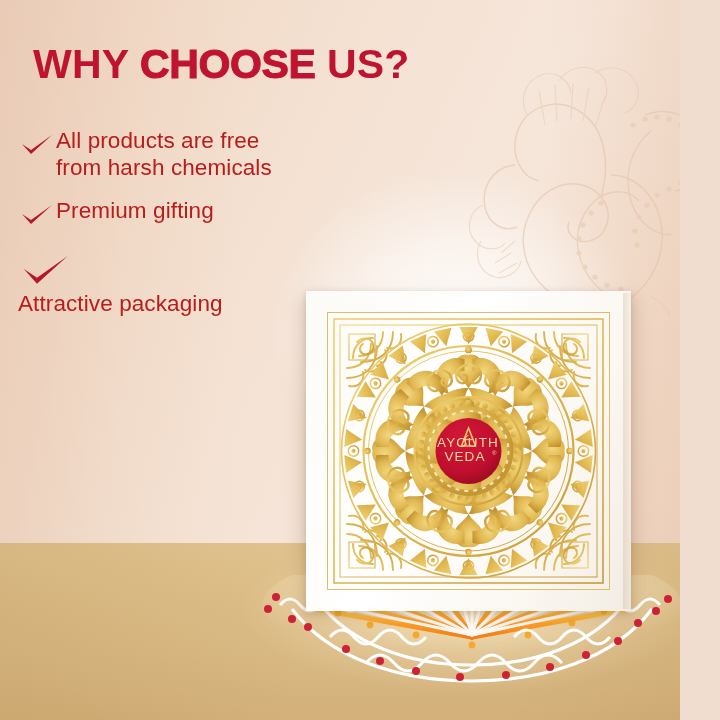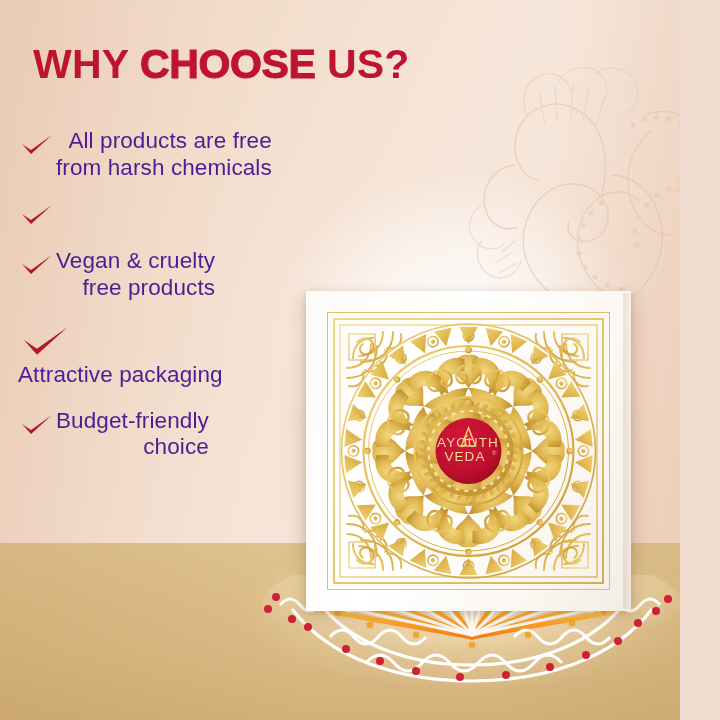--- a/index.html
+++ b/index.html
@@ -1,21 +1,21 @@
 <!DOCTYPE html>
 <html><head>
 <meta charset="utf-8">
 <style>
   html,body{margin:0;padding:0;}
   body{
     width:720px;height:720px;overflow:hidden;
     font-family:"Liberation Sans", sans-serif;
     background:#f0ddd0;
   }
-  #stage{position:relative;width:680px;height:720px;overflow:hidden;text-align:right;}
+  #stage{position:relative;width:680px;height:720px;overflow:hidden;}
 
   
   .wall{
     position:absolute;left:0;top:0;width:720px;height:545px;
     background:
       radial-gradient(ellipse 300px 260px at 455px 330px, rgba(255,255,255,.92) 0%, rgba(255,255,255,.55) 32%, rgba(255,255,255,0) 62%),
       linear-gradient(115deg,#efd5c3 0%,#f2dcca 22%,#f5e3d5 45%,#f6e6da 62%,#f2dbc9 84%,#eed3bf 100%);
   }
   .wall-shadow-left{
     position:absolute;left:0;top:0;width:240px;height:545px;
@@ -54,21 +54,21 @@
   }
   .title .w1,.title .w3{font-weight:bold;color:#bf1430;}
   .title .w2{font-weight:bold;color:#bf1430;letter-spacing:-.4px;}
   .title .w2{ -webkit-text-stroke:1.1px #bf1430; }
 
   
   .benefits{position:absolute;left:18px;top:128px;width:330px;}
   .benefit{display:flex;align-items:flex-start;margin-bottom:16px;}
   .benefit .chk{flex:0 0 38px;height:26px;margin-top:5px;}
   .benefit .btxt{
-    color:#4c1d95;font-size:22.5px;line-height:1.18;
+    color:#b91c1c;font-size:22.5px;line-height:1.18;
     letter-spacing:.1px;white-space:pre-line;
   }
   #b0{margin-bottom:17px;}
   #b1{margin-bottom:19px;}
   #b2{margin-bottom:18px;}
   #b3{margin-bottom:19px;flex-direction:column;}
 
   
   .box-wrap{position:absolute;left:306px;top:291px;width:325px;height:320px;}
   .box-shadow{
@@ -249,44 +249,31 @@
         <path d="M4 11 L13 21 L34 2 L13 17 Z" fill="#b5172f"></path>
       </svg>
       <div class="btxt">All products are free
 from harsh chemicals</div>
     </div>
 
     <div class="benefit" id="b1">
       <svg class="chk" viewBox="0 0 38 26">
         <path d="M4 11 L13 21 L34 2 L13 17 Z" fill="#b5172f"></path>
       </svg>
+      <div class="btxt">Premium gifting</div>
     </div>
 
-    <div class="benefit" id="b2">
-      <svg class="chk" viewBox="0 0 38 26">
-        <path d="M4 11 L13 21 L34 2 L13 17 Z" fill="#b5172f"></path>
-      </svg>
-      <div class="btxt">Vegan &amp; cruelty
-free products</div>
-    </div>
 
     <div class="benefit" id="b3">
       <svg class="chk" viewBox="0 0 38 26">
         <path d="M4 11 L13 21 L34 2 L13 17 Z" fill="#b5172f"></path>
       </svg>
       <div class="btxt">Attractive packaging</div>
     </div>
 
-    <div class="benefit" id="b4">
-      <svg class="chk" viewBox="0 0 38 26">
-        <path d="M4 11 L13 21 L34 2 L13 17 Z" fill="#b5172f"></path>
-      </svg>
-      <div class="btxt">Budget-friendly
-choice</div>
-    </div>
 
   </div>
 
   <div class="box-wrap">
     <div class="box-shadow"></div>
     <div class="box">
       <div class="box-inner-line"></div>
       <div class="box-side"></div>
 
       <svg class="mandala" viewBox="0 0 275 270">

